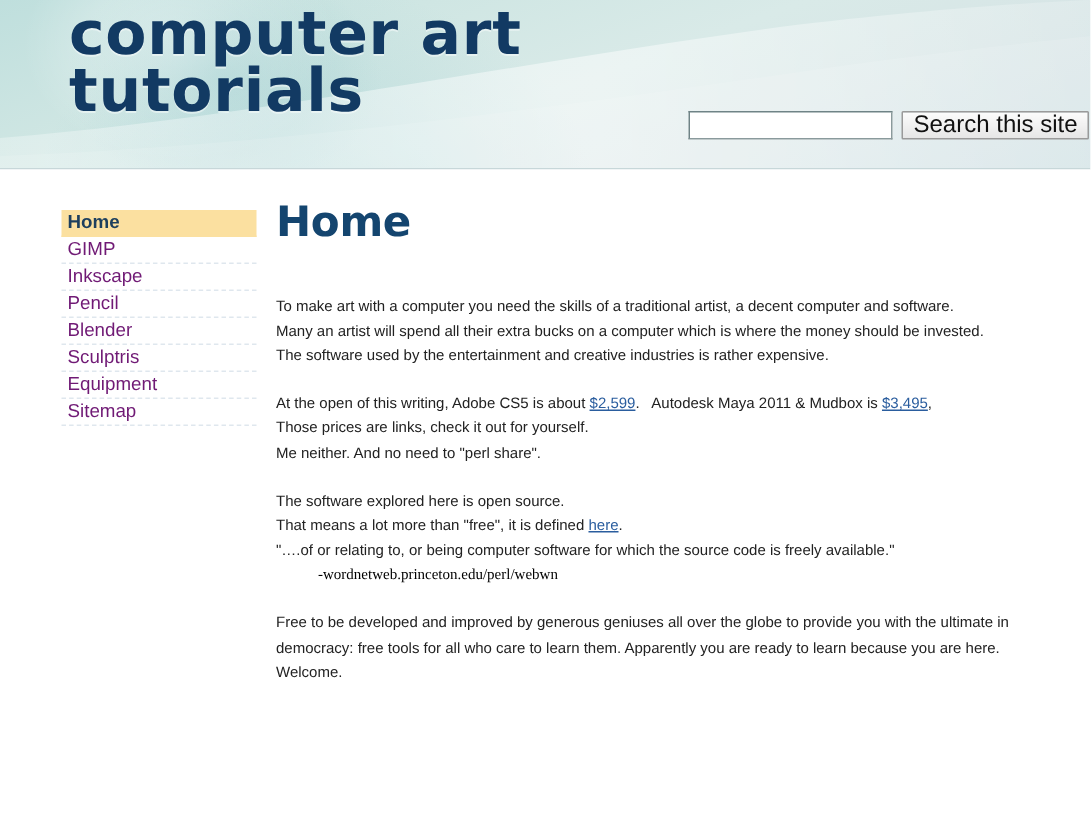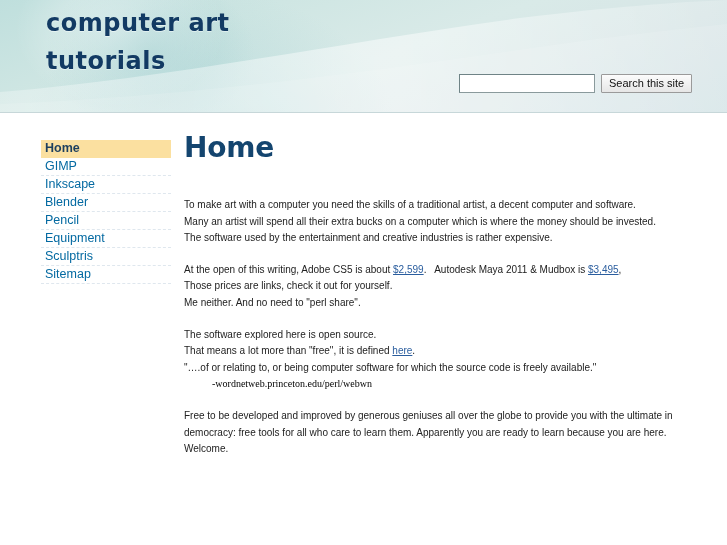--- a/index.html
+++ b/index.html
@@ -34,21 +34,21 @@
     width: 727px; height: 112px;
     pointer-events: none;
   }
   #site-title {
     position: absolute;
     left: 46px;
     top: 4px;
     width: 360px;
     margin: 0;
     font-family: "DejaVu Sans", sans-serif;
-    font-size: 24px;
+    font-size: 40px;
     line-height: 38px;
     font-weight: bold;
     letter-spacing: 0.5px;
     color: #123a63;
     text-shadow: 0 1px 0 rgba(255,255,255,0.45);
   }
   #search-area {
     position: absolute;
     left: 459px;
     top: 74px;
@@ -67,21 +67,21 @@
     border-top-color: #6f8386;
     border-left-color: #6f8386;
     outline: none;
     box-sizing: content-box;
   }
   #search-button {
     margin-left: 6px;
     height: 19px;
     padding: 0 7px;
     font-family: "Liberation Sans", sans-serif;
-    font-size: 11px;
+    font-size: 16px;
     color: #111111;
     background: linear-gradient(#fcfcfc, #e6e6e6);
     border: 1px solid #9a9a9a;
     border-radius: 1px;
     cursor: pointer;
     white-space: nowrap;
     line-height: 17px;
   }
 
   
@@ -99,21 +99,21 @@
     top: 27px;
     width: 130px;
   }
   .nav-item {
     display: block;
     height: 17px;
     line-height: 17px;
     padding: 0 4px;
     font-family: "Liberation Sans", sans-serif;
     font-size: 12.5px;
-    color: #0369a1;
+    color: #701a75;
     text-decoration: none;
     border-bottom: 1px dashed #dfe7ee;
     cursor: pointer;
     white-space: nowrap;
     overflow: hidden;
   }
   .nav-item.selected {
     background: #fbe0a0;
     font-weight: bold;
     color: #1d3f5e;
@@ -190,24 +190,24 @@
     <button id="search-button">Search this site</button>
   </div>
 </div>
 
 <div id="page-body">
 
   <nav id="sidebar">
     <a class="nav-item selected">Home</a>
     <a class="nav-item">GIMP</a>
     <a class="nav-item">Inkscape</a>
+    <a class="nav-item">Pencil</a>
     <a class="nav-item">Blender</a>
-    <a class="nav-item">Pencil</a>
+    <a class="nav-item">Sculptris</a>
     <a class="nav-item">Equipment</a>
-    <a class="nav-item">Sculptris</a>
     <a class="nav-item">Sitemap</a>
   </nav>
 
   <main id="main">
 
     <h2 id="page-title">Home</h2>
 
     <p class="para">
       <span class="ln">To make art with a computer you need the skills of a traditional artist, a decent computer and software.</span>
       <span class="ln">Many an artist will spend all their extra bucks on a computer which is where the money should be invested.</span>

